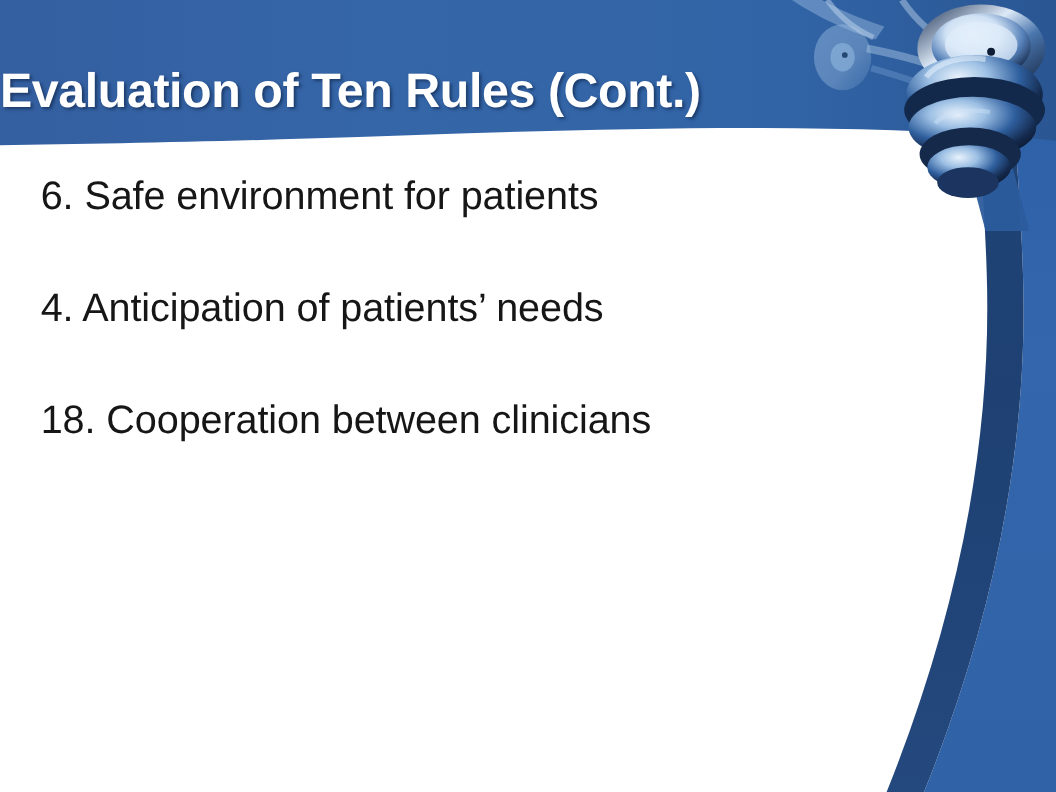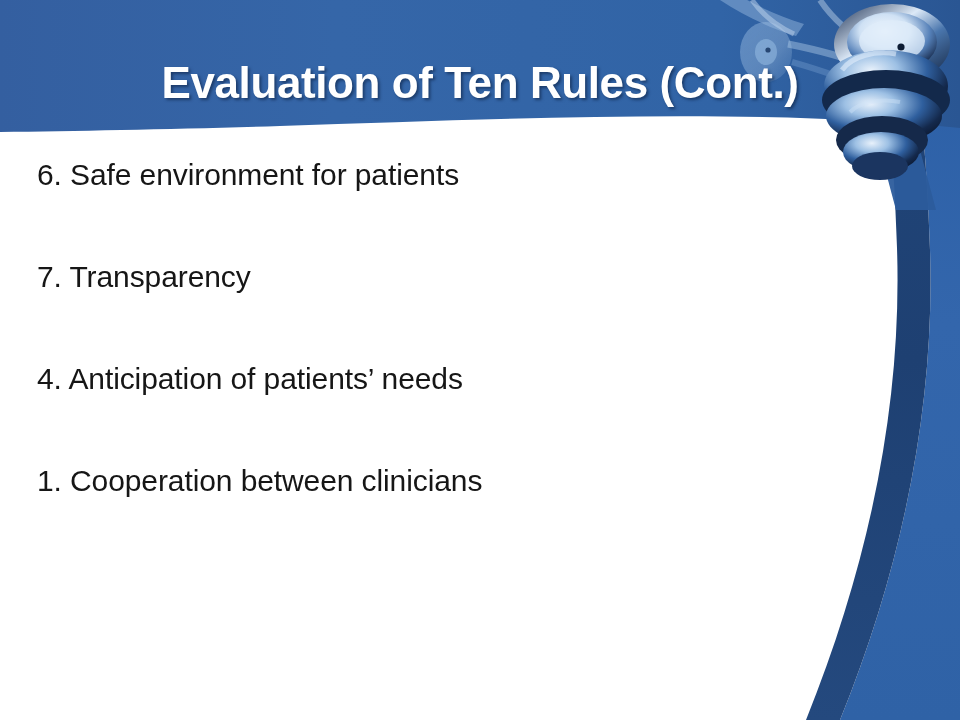--- a/index.html
+++ b/index.html
@@ -43,41 +43,41 @@
     height: 210px;
     pointer-events: none;
   }
 
   
   .slide-title {
     position: absolute;
     top: 58px;
     left: 0;
     width: 960px;
-    text-align: center;
+    text-align: left;
     font-size: 44px;
     font-weight: bold;
     color: #ffffff;
     letter-spacing: -0.4px;
     text-shadow: 2px 2px 3px rgba(10, 28, 58, 0.55);
     white-space: nowrap;
     z-index: 6;
   }
 
   
   .body-list {
     position: absolute;
     top: 160px;
     left: 37px;
     width: 820px;
     z-index: 5;
   }
 
   .body-item {
-    font-size: 30px;
+    font-size: 36px;
     color: #161616;
     line-height: 1.0;
     height: 102px;
     letter-spacing: -0.1px;
     white-space: nowrap;
   }
 </style>
 </head>
 <body>
 
@@ -181,18 +181,17 @@
 
       <path d="M 142,70 C 152,56 176,50 196,54" stroke="#eaf3fd" stroke-width="5" fill="none" opacity="0.55"></path>
       <path d="M 150,112 C 160,102 182,98 200,102" stroke="#cfe3f7" stroke-width="4" fill="none" opacity="0.45"></path>
     </g>
   </svg>
 
   <div class="slide-title">Evaluation of Ten Rules (Cont.)</div>
 
   <div class="body-list">
     <div class="body-item">6. Safe environment for patients</div>
-    <div class="body-item">7. Transparency</div>
     <div class="body-item">4. Anticipation of patients’ needs</div>
-    <div class="body-item">1. Cooperation between clinicians</div>
+    <div class="body-item">18. Cooperation between clinicians</div>
   </div>
 
 </div>
 
 </body></html>

